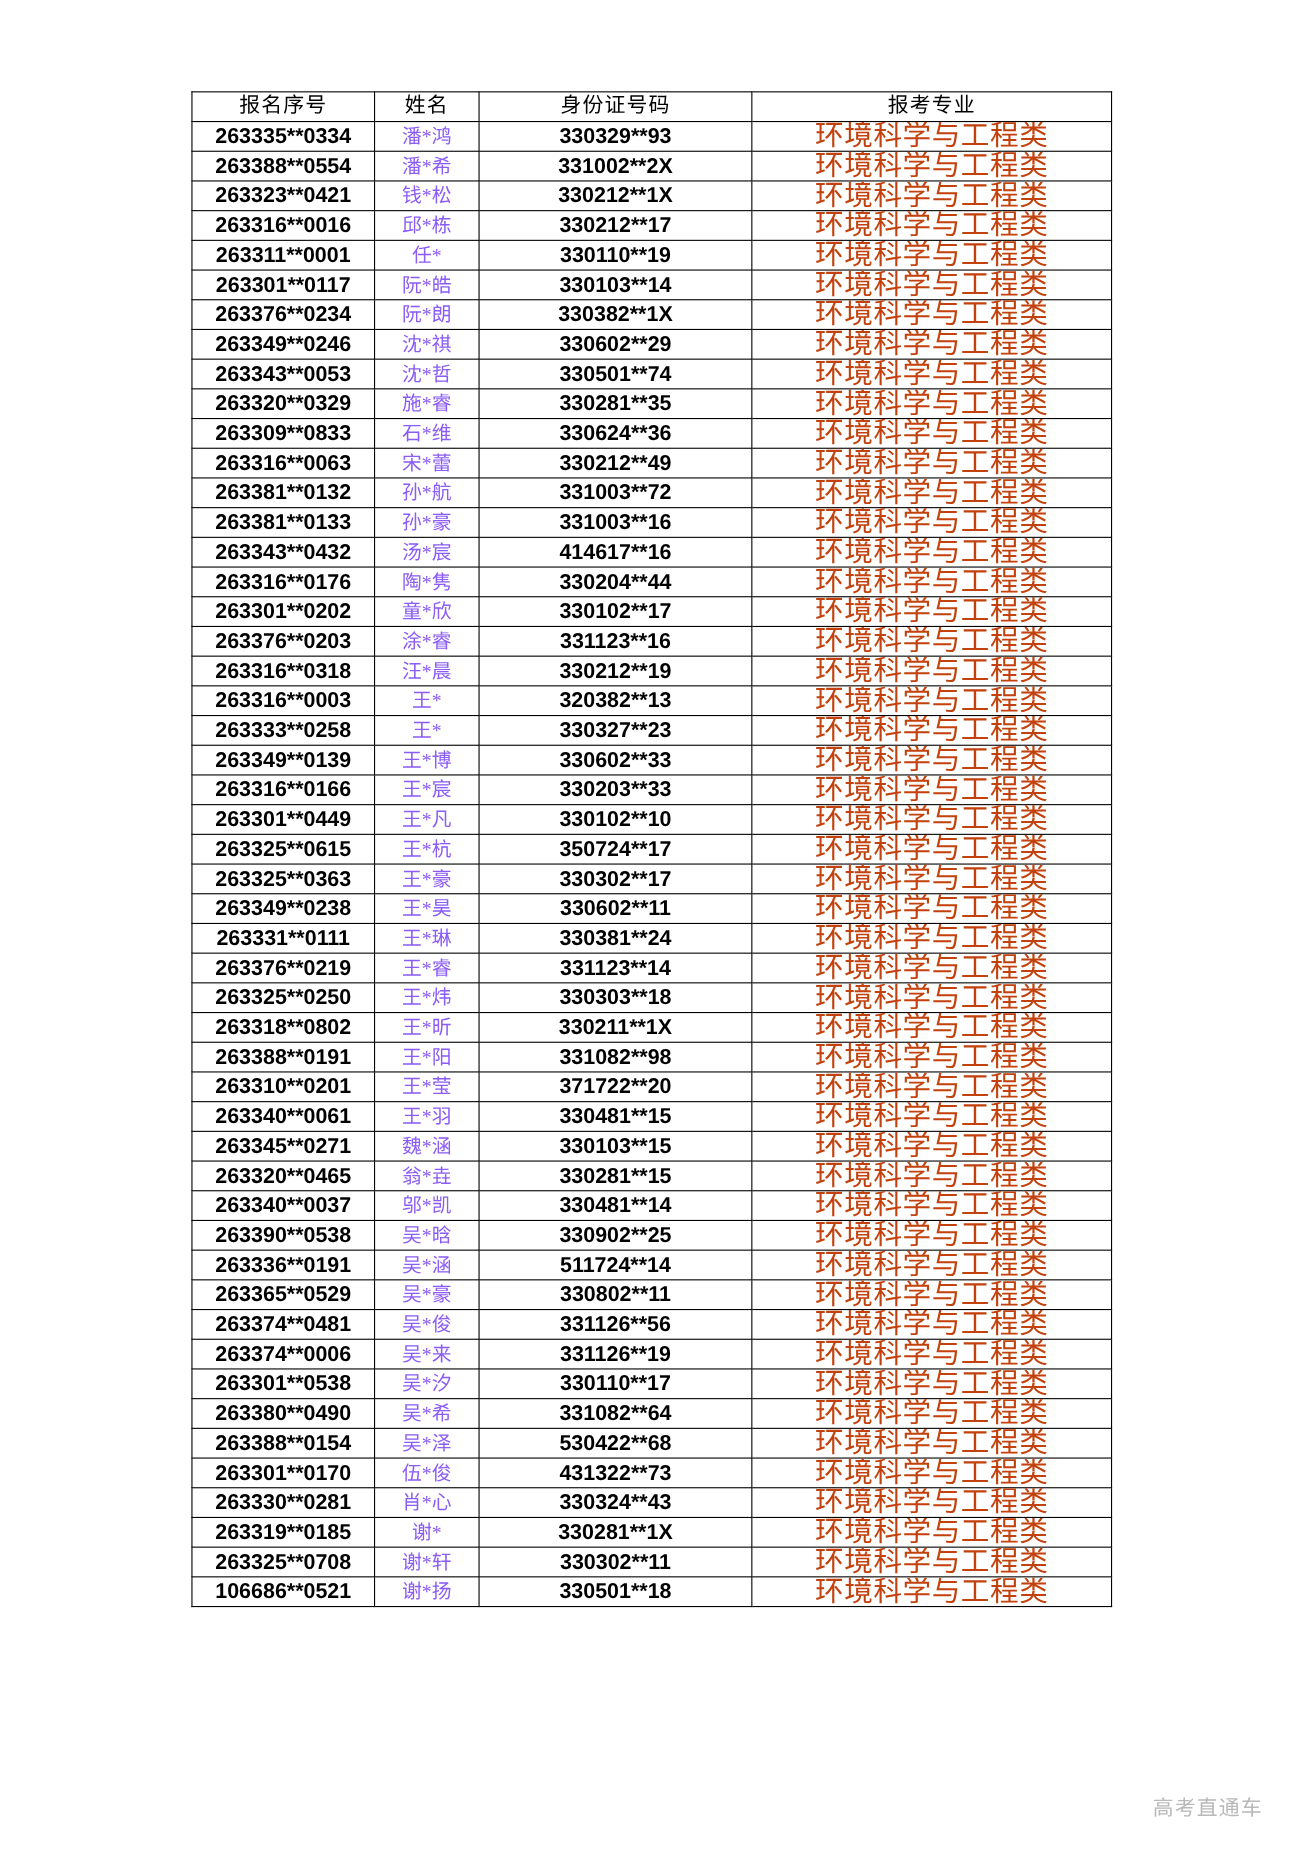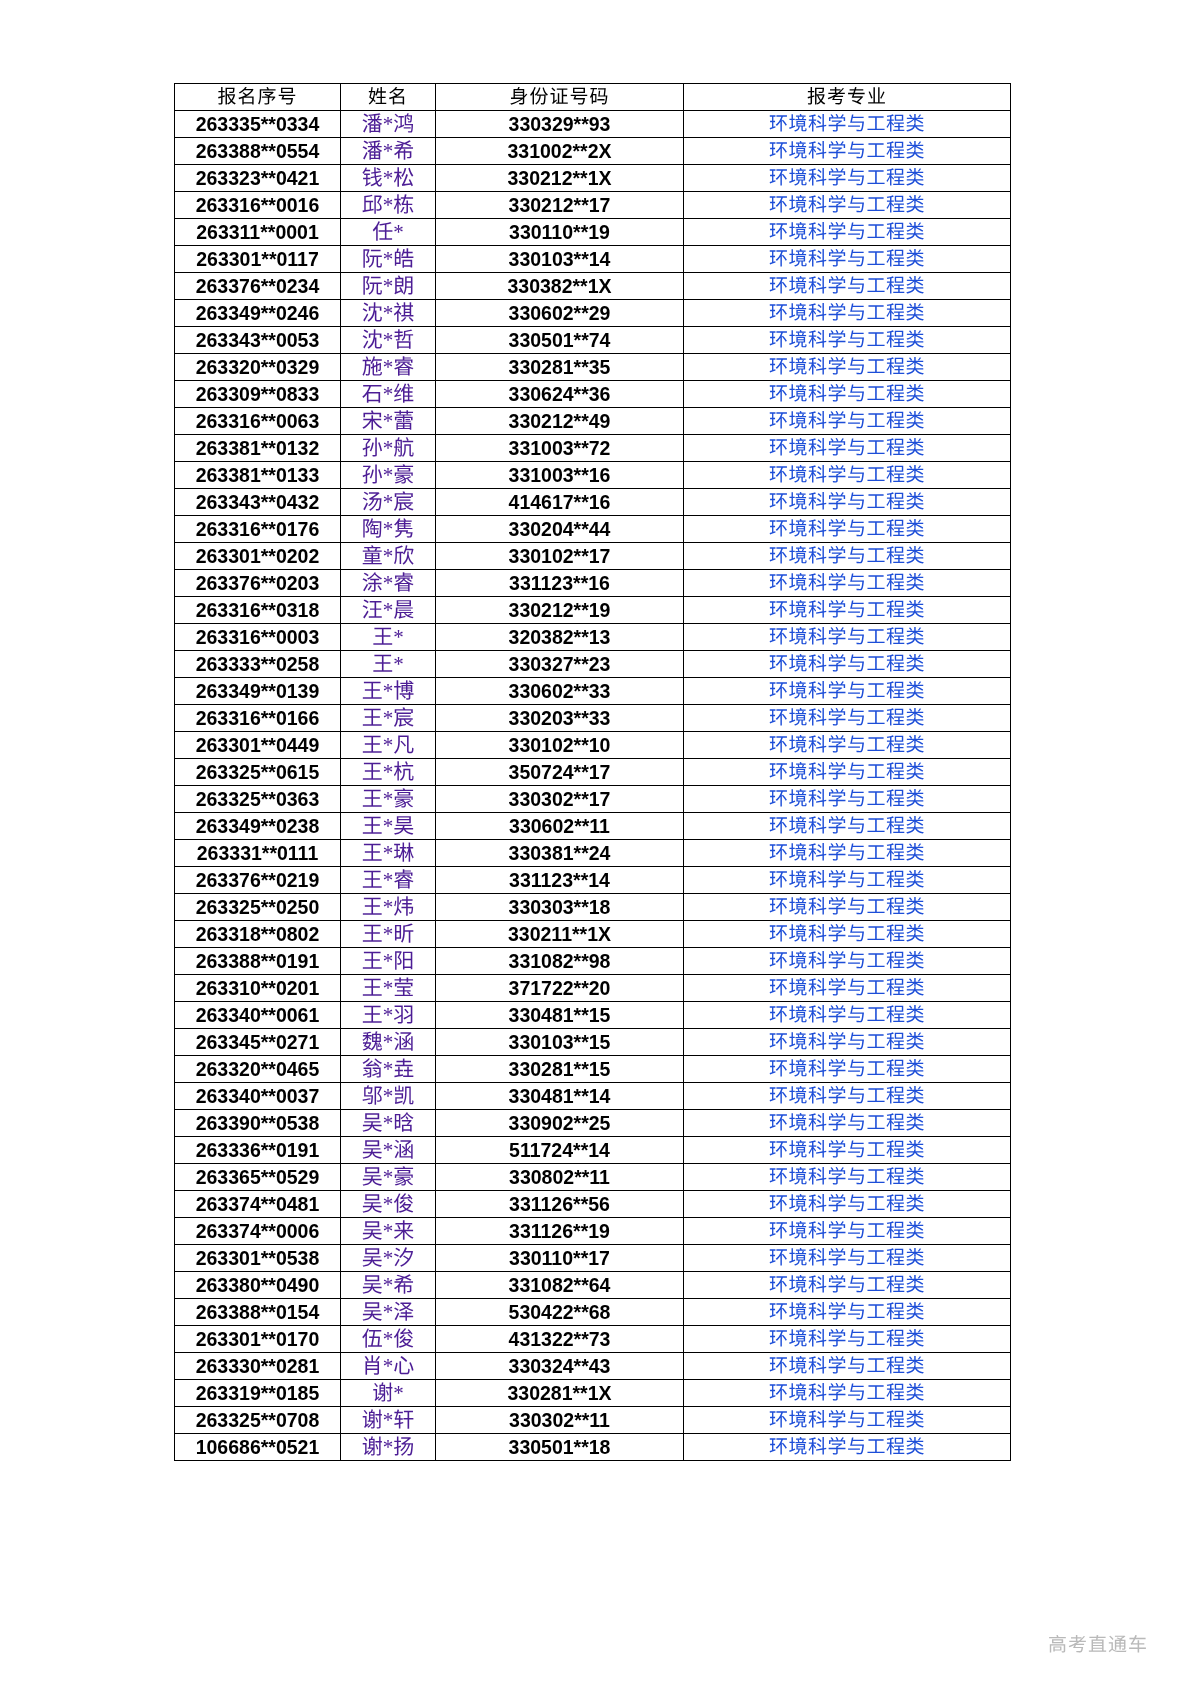--- a/index.html
+++ b/index.html
@@ -62,30 +62,30 @@
   }
 
   td.seq, td.idno {
     font-family: "Liberation Sans", "DejaVu Sans", sans-serif;
     font-size: 19.5px;
     font-weight: bold;
     letter-spacing: 0px;
   }
 
   td.name {
-    font-size: 21px;
+    font-size: 18px;
     letter-spacing: 0px;
-    color: #4c1d95;
+    color: #8b5cf6;
     border-radius: 13px;
   }
 
   td.major {
-    font-size: 19px;
+    font-size: 26px;
     letter-spacing: 0.5px;
-    color: #1d4ed8;
+    color: #c2410c;
   }
 
   .watermark {
     position: absolute;
     right: 42px;
     bottom: 28px;
     font-size: 19px;
     color: #b9b9b9;
     letter-spacing: 1px;
     font-family: Liberation Serif, serif;

